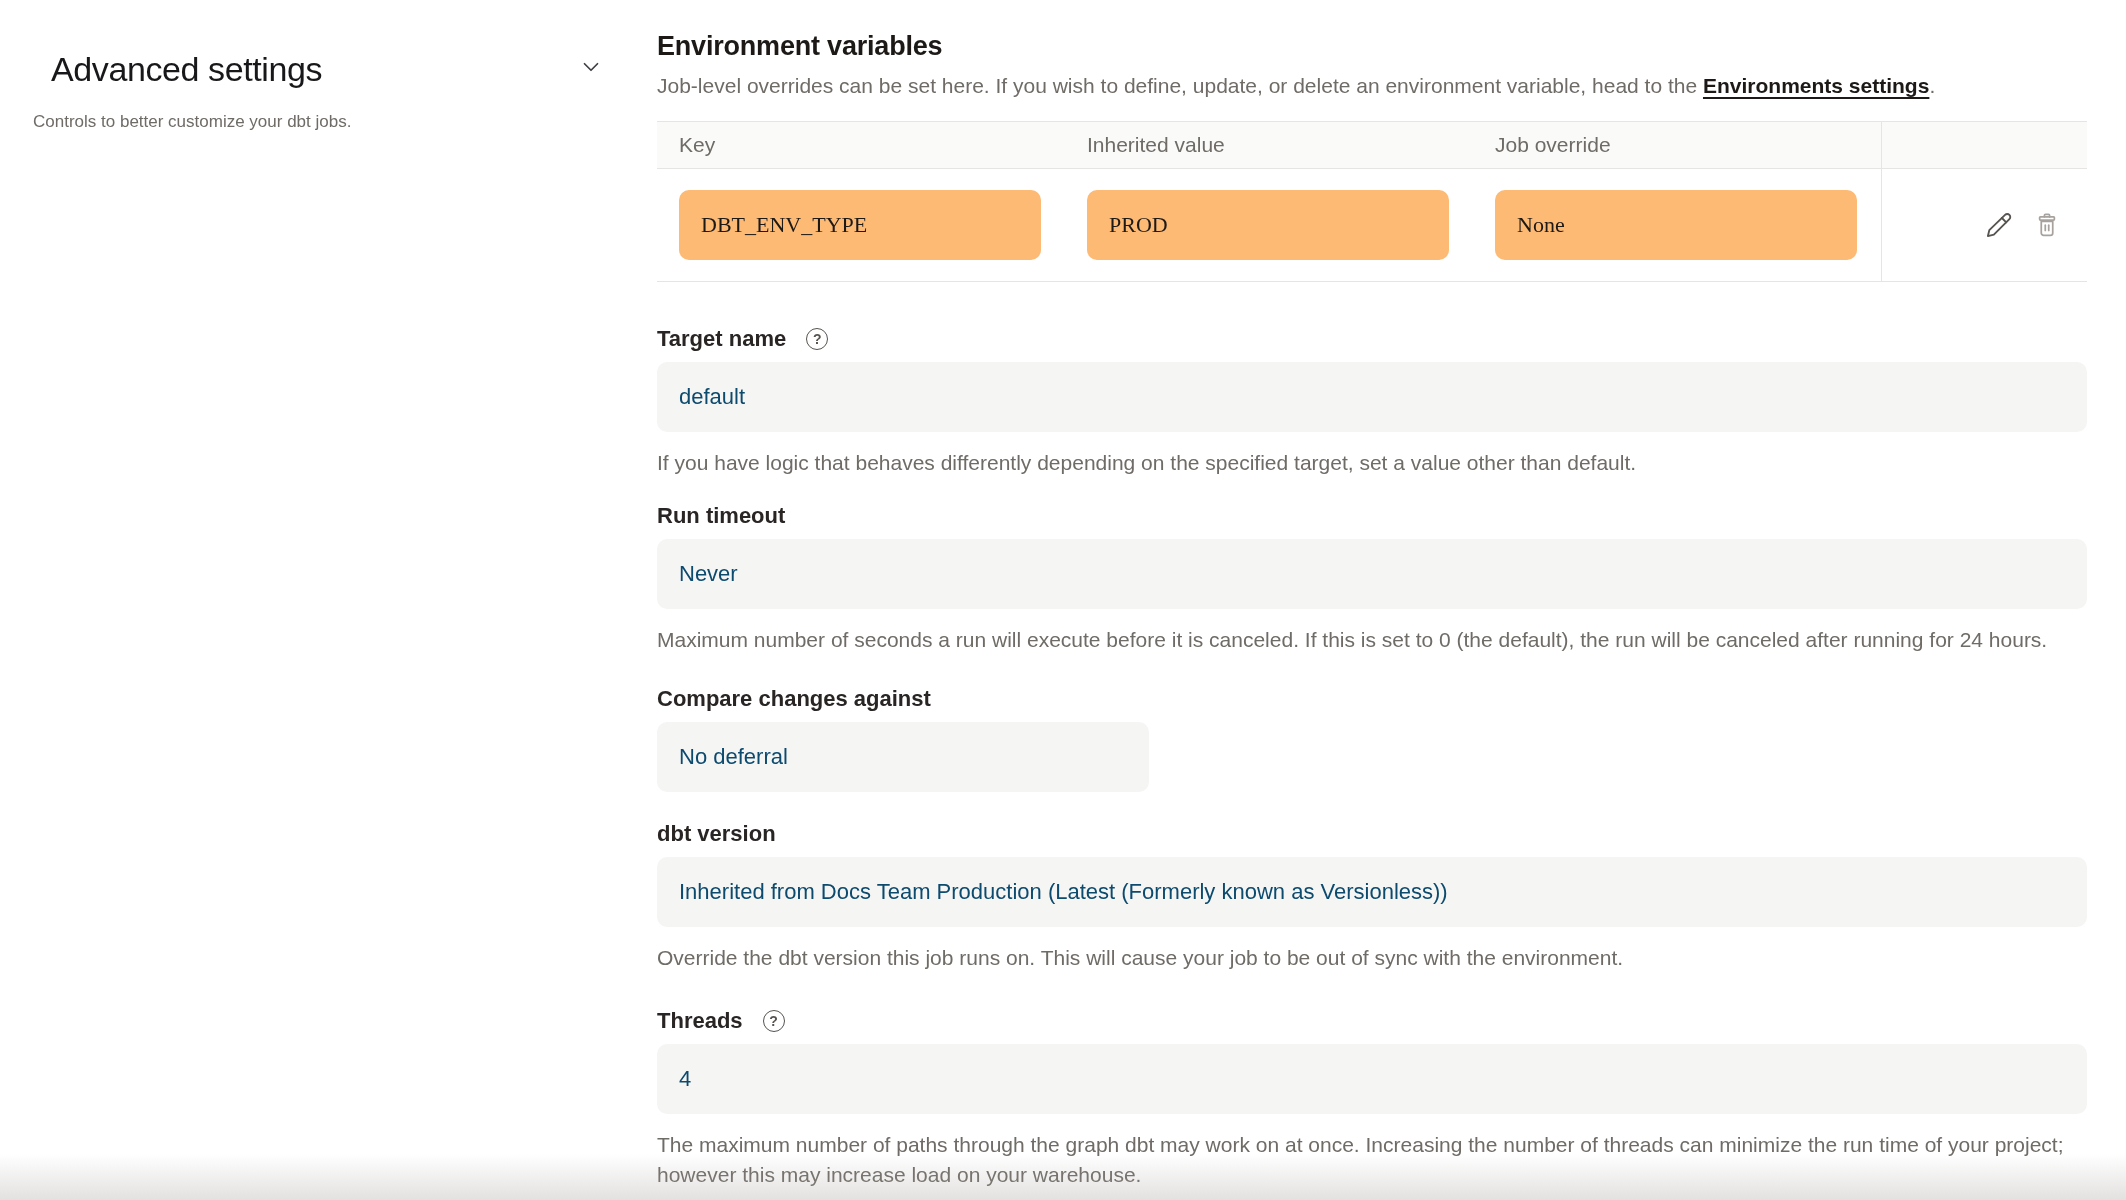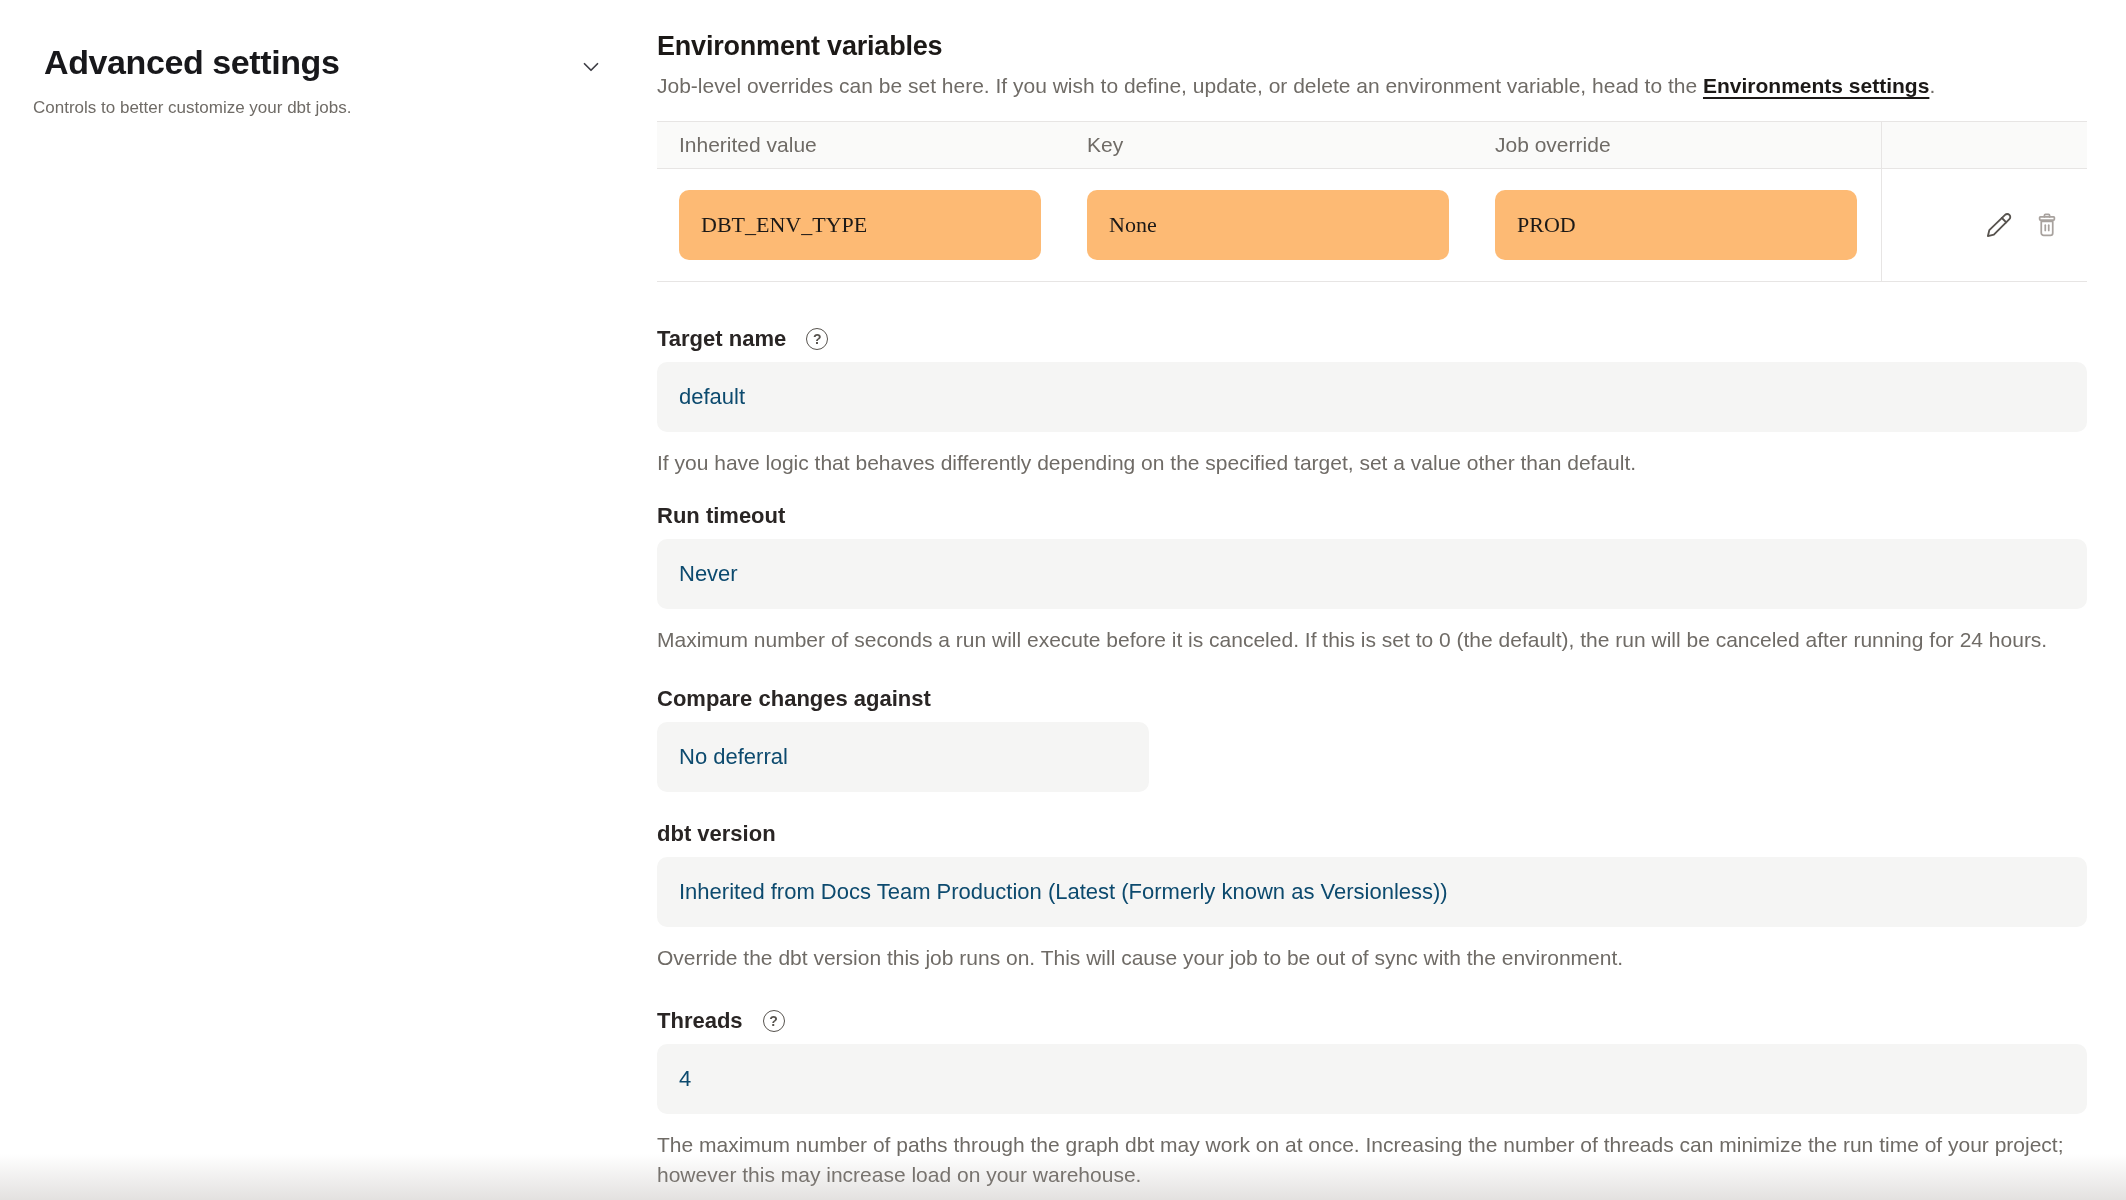--- a/index.html
+++ b/index.html
@@ -15,22 +15,22 @@
   }
 
   
   .left-pane {
     width: 624px; flex: none;
     padding: 30px 18px 0 33px;
     display: flex; align-items: flex-start;
   }
   .left-pane-text { flex: 1; min-width: 0; }
   .page-title {
-    margin: 11px; font-size: 34px; line-height: 42px;
-    font-weight: 700; color: #18181b; letter-spacing: -0.4px;
+    margin: 18px; font-size: 34px; line-height: 42px;
+    font-weight: 400; color: #18181b; letter-spacing: -0.4px;
   }
   .page-subtitle {
     margin: 8px 0 0; font-size: 17px; line-height: 28px;
     color: #6f6b66;
   }
   .collapse-btn {
     background: none; border: none; padding: 2px; margin-top: 22px;
     cursor: pointer; flex: none; line-height: 0;
   }
 
@@ -142,34 +142,34 @@
   </button>
 </div>
 
 <div class="right-pane">
 
   <h2 class="section-heading">Environment variables</h2>
   <p class="section-desc"><span>Job-level overrides can be set here. If you wish to define, update, or delete an environment variable, head to the </span><span class="env-link">Environments settings</span><span>.</span></p>
 
   <div class="ev-table">
     <div class="ev-header-row">
+      <div class="ev-col ev-th">Key</div>
       <div class="ev-col ev-th">Inherited value</div>
-      <div class="ev-col ev-th">Key</div>
       <div class="ev-col ev-th">Job override</div>
       <div class="ev-actions-col"></div>
     </div>
     <div class="ev-row">
       <div class="ev-col">
         <div class="ev-box">DBT_ENV_TYPE</div>
       </div>
       <div class="ev-col">
+        <div class="ev-box">PROD</div>
+      </div>
+      <div class="ev-col">
         <div class="ev-box">None</div>
-      </div>
-      <div class="ev-col">
-        <div class="ev-box">PROD</div>
       </div>
       <div class="ev-actions-col">
         <button class="icon-btn">
           <span>
             <svg width="28" height="28" viewBox="0 0 24 24" fill="none" stroke="#57534e" stroke-width="1.6" stroke-linecap="round" stroke-linejoin="round">
                 <path d="M17.2 3.3a2.6 2.6 0 0 1 3.7 3.7L7.6 20.3 2.5 21.5l1.2-5.1Z"></path>
                 <path d="m14.5 6 3.7 3.7"></path>
               </svg>
           </span>
         </button>

